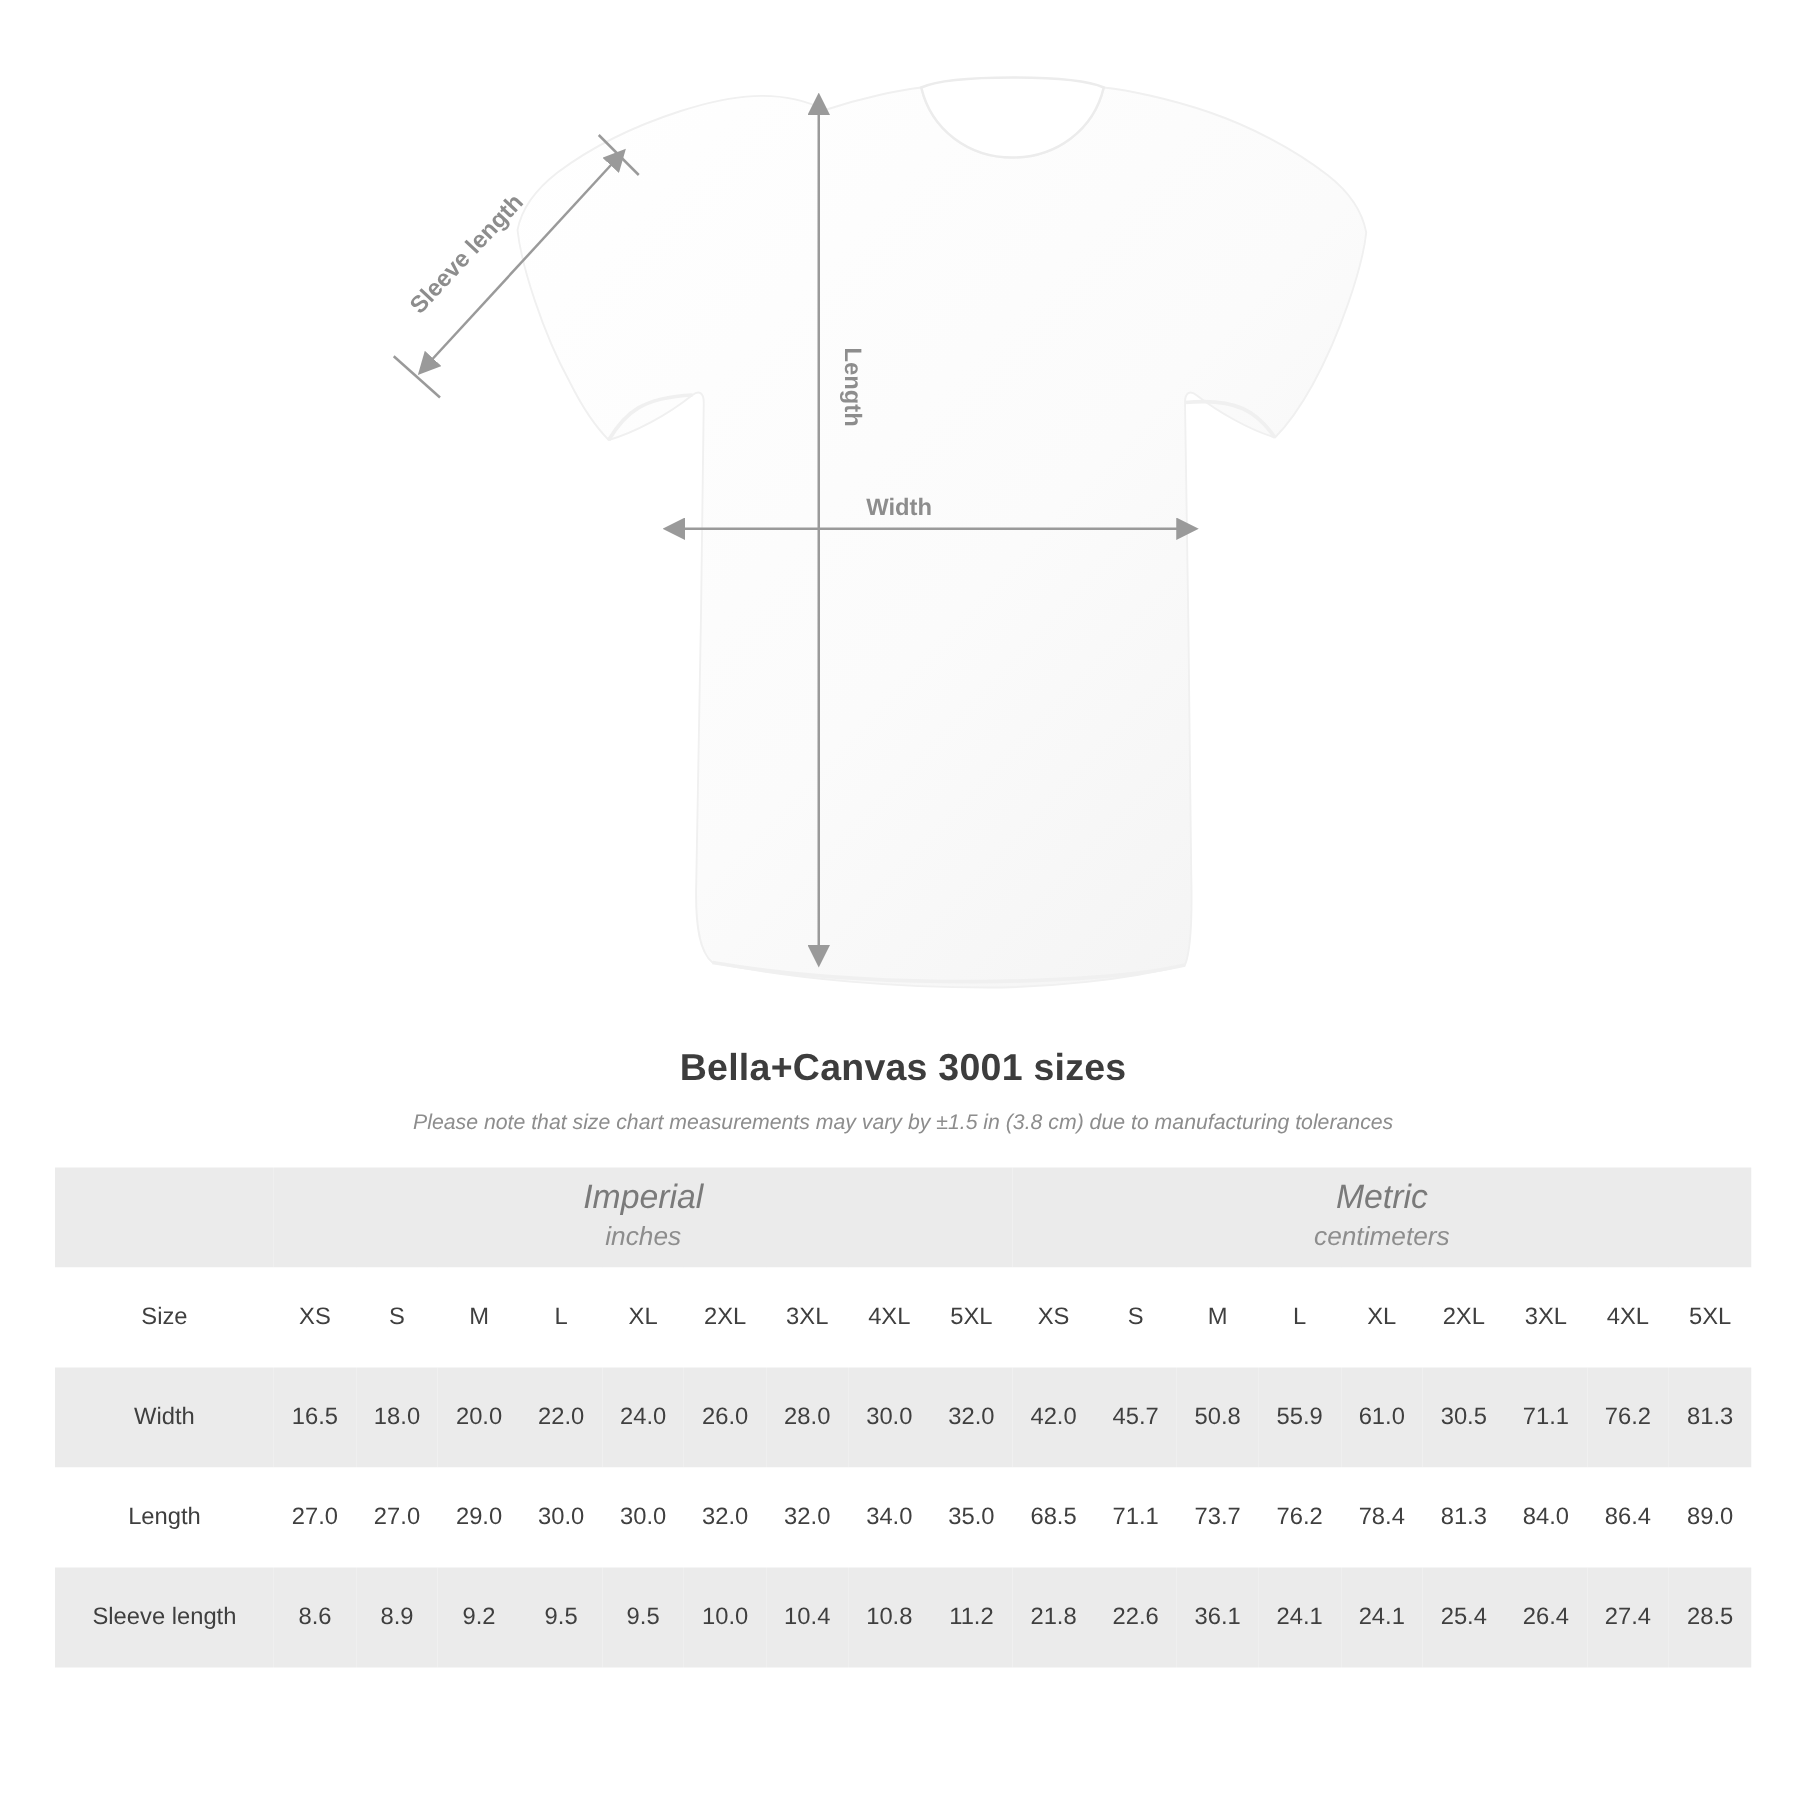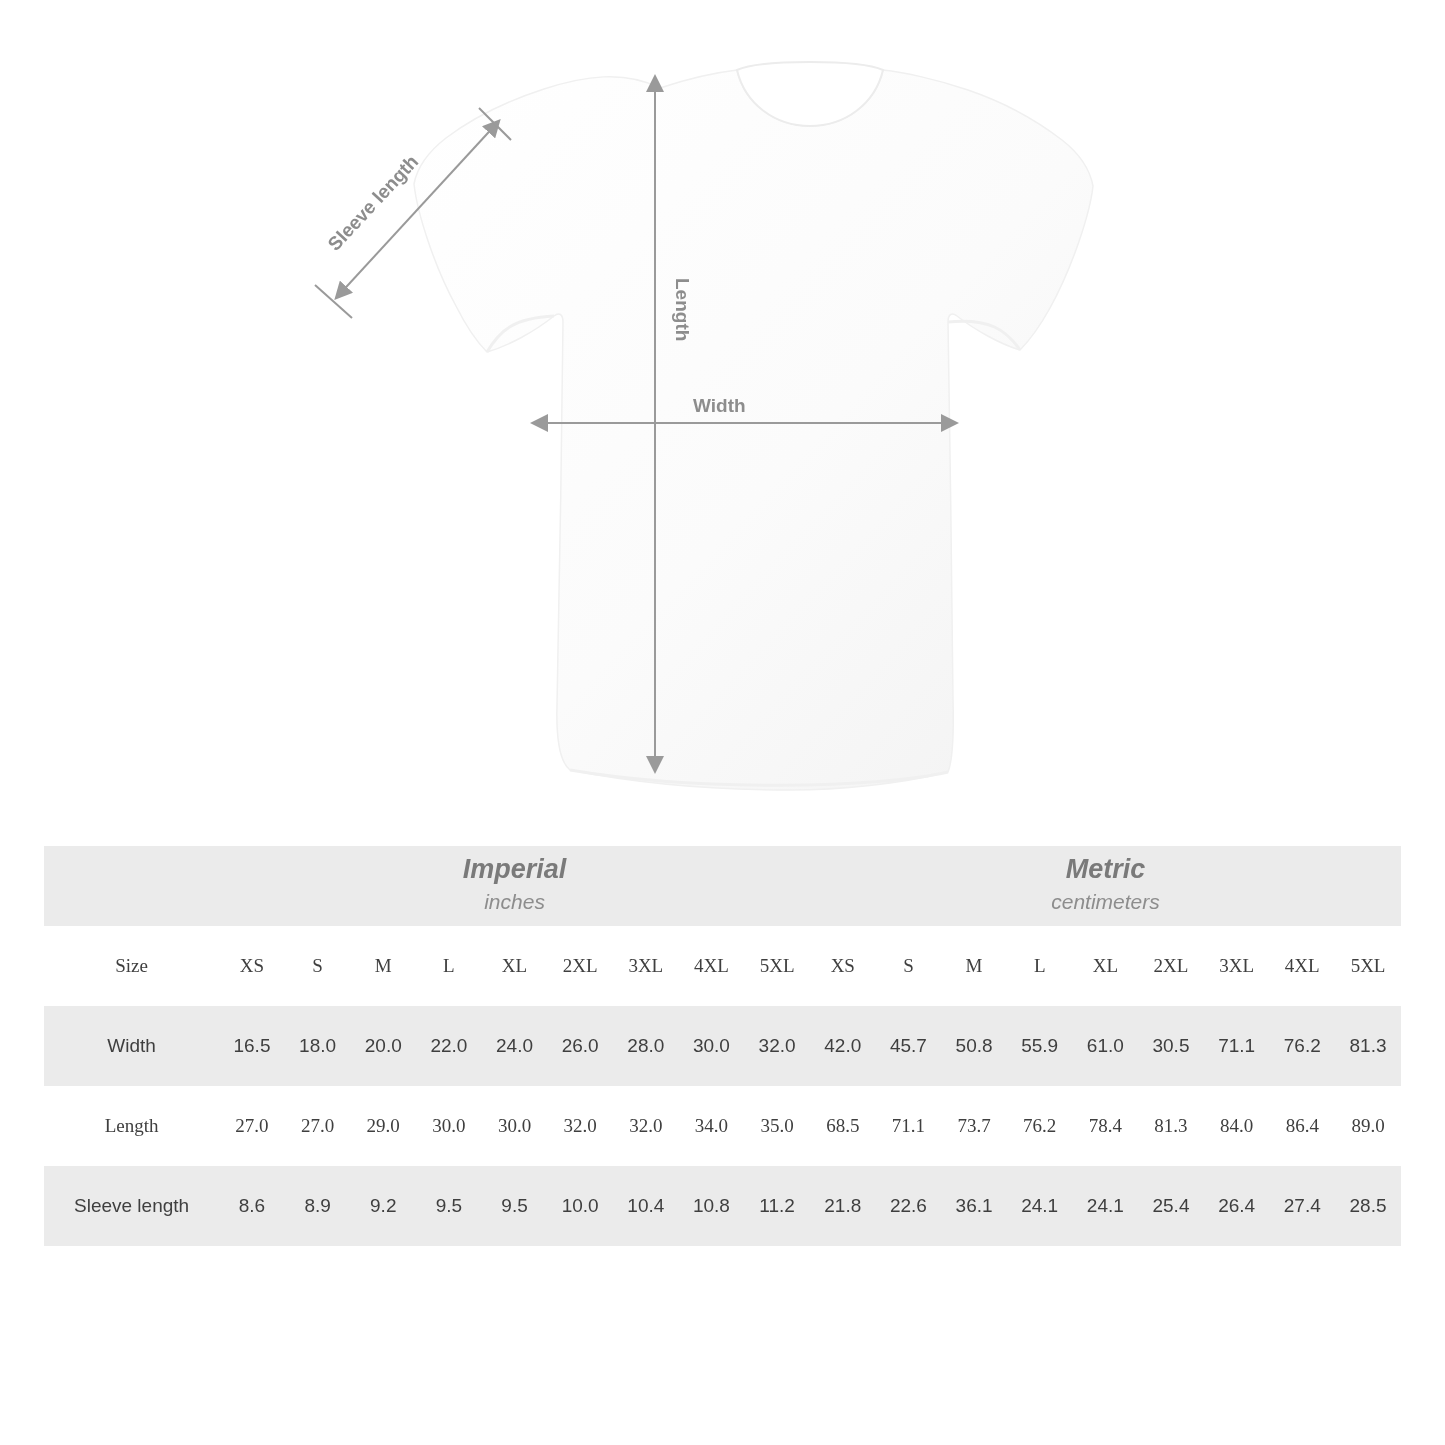--- a/index.html
+++ b/index.html
@@ -77,32 +77,32 @@
     height: 80px;
     border: none;
   }
   .unit-head-row td {
     background: #ebebeb;
     height: 118px;
   }
   .unit-name {
     font-size: 27px;
     font-style: italic;
-    font-weight: bold;
+    font-weight: normal;
     color: #7a7a7a;
     line-height: 1.15;
     text-align: center;
   }
   .unit-sub {
     font-size: 21px;
     font-style: italic;
     color: #8d8d8d;
     line-height: 1.6;
   }
-  .row-odd td { background: #ffffff; font-family: Liberation Serif, serif; }
+  .row-odd td { background: #ffffff; }
   .row-even td { background: #ebebeb; }
   .rowhead {
     font-weight: bold;
     color: #3f3f3f;
     font-size: 19px;
   }
   .colhead {
     font-weight: bold;
     color: #3f3f3f;
     font-size: 19px;
@@ -177,20 +177,24 @@
 
       <g>
         <line x1="337" y1="297" x2="498" y2="122" stroke="#9a9a9a" stroke-width="2" marker-start="url(#arrTail)" marker-end="url(#arrHead)"></line>
         <line x1="315" y1="285" x2="352" y2="318" stroke="#9a9a9a" stroke-width="2"></line>
         <line x1="479" y1="108" x2="511" y2="140" stroke="#9a9a9a" stroke-width="2"></line>
       </g>
       <text class="dim-label" transform="translate(336,252) rotate(-47)">Sleeve length</text>
     </svg>
   </div>
 
+  <div class="title-block">
+    <h1 class="chart-title">Bella+Canvas 3001 sizes</h1>
+    <div class="chart-note">Please note that size chart measurements may vary by ±1.5 in (3.8 cm) due to manufacturing tolerances</div>
+  </div>
 
   <div class="table-wrap">
     <table class="size-table">
       <colgroup>
         <col class="first-col">
         <col class="data-col">
           <col class="data-col">
           <col class="data-col">
           <col class="data-col">
           <col class="data-col">

